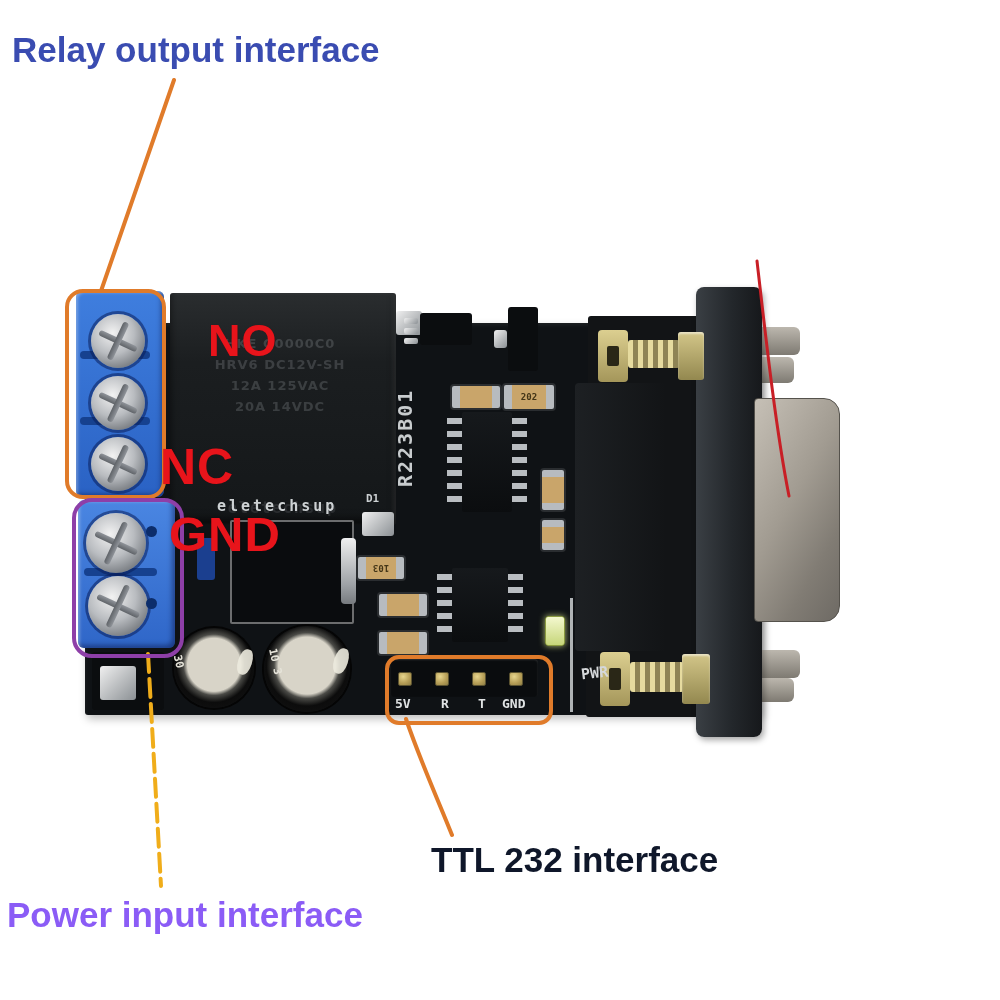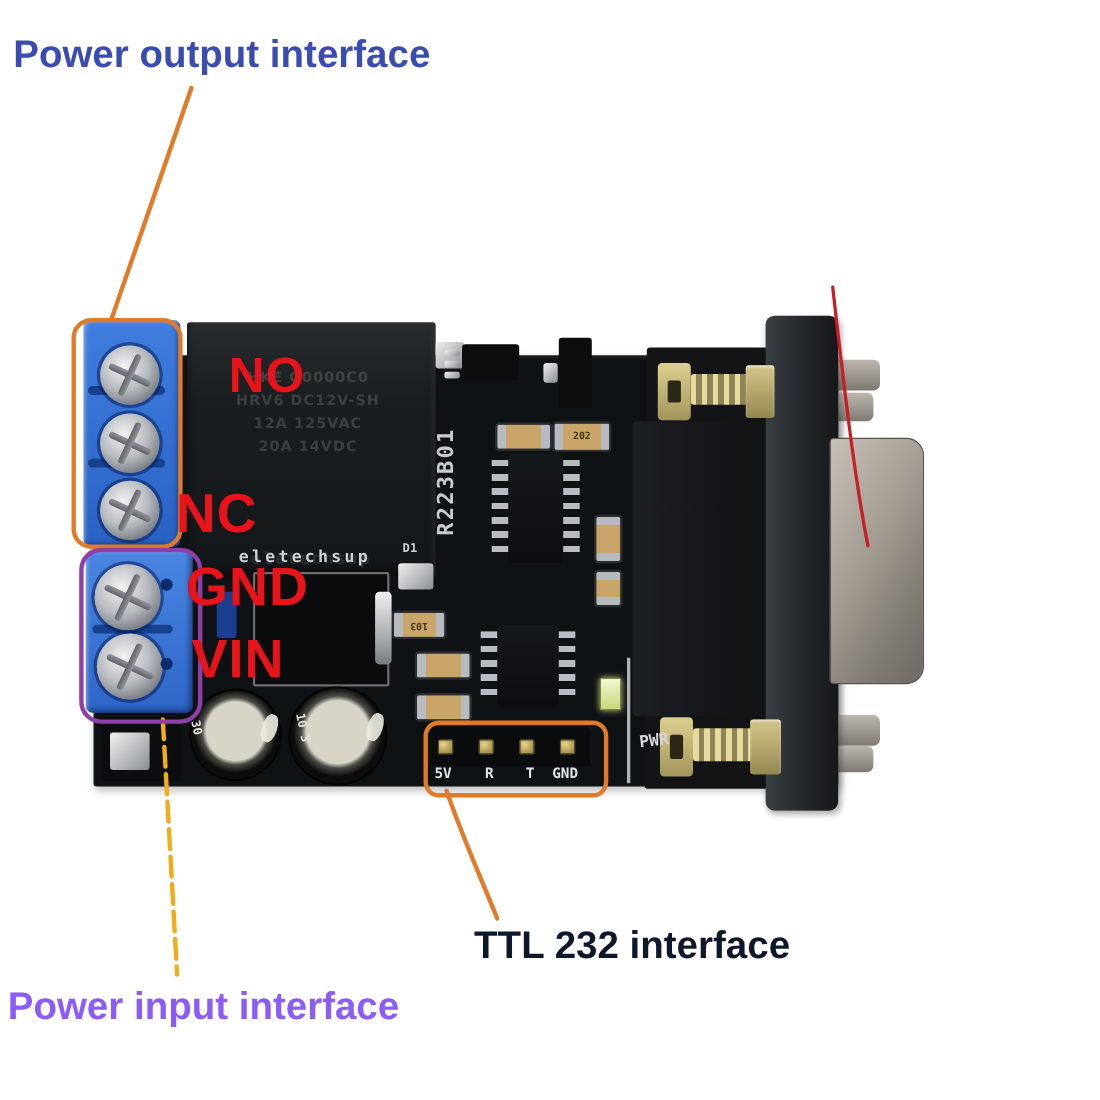--- a/index.html
+++ b/index.html
@@ -228,22 +228,21 @@
     <line x1="174" y1="80" x2="101" y2="291" stroke="#e07b2a" stroke-width="4" stroke-linecap="round"></line>
     <path d="M757,261 C766,340 776,430 789,496" fill="none" stroke="#c81f26" stroke-width="3" stroke-linecap="round"></path>
     <line x1="148" y1="654" x2="161" y2="886" stroke="#f0ad1a" stroke-width="4" stroke-dasharray="18 7" stroke-linecap="round"></line>
     <path d="M406,719 C420,760 438,800 452,835" fill="none" stroke="#e07b2a" stroke-width="4" stroke-linecap="round"></path>
   </svg>
 
   <div class="hbox hb-orange hb1"></div>
   <div class="hbox hb-purple hb2"></div>
   <div class="hbox hb-orange hb3"></div>
 
-  <div class="title t-blue">Power output interface</div>
+  <div class="title t-blue">Relay output interface</div>
   <div class="title t-orange">TTL 232 interface</div>
   <div class="title t-purple">Power input interface</div>
 
   <div class="pinlabel p-no">NO</div>
   <div class="pinlabel p-nc">NC</div>
   <div class="pinlabel p-gnd">GND</div>
-  <div class="pinlabel p-vin">VIN</div>
 
 </div>
 
 </body></html>

